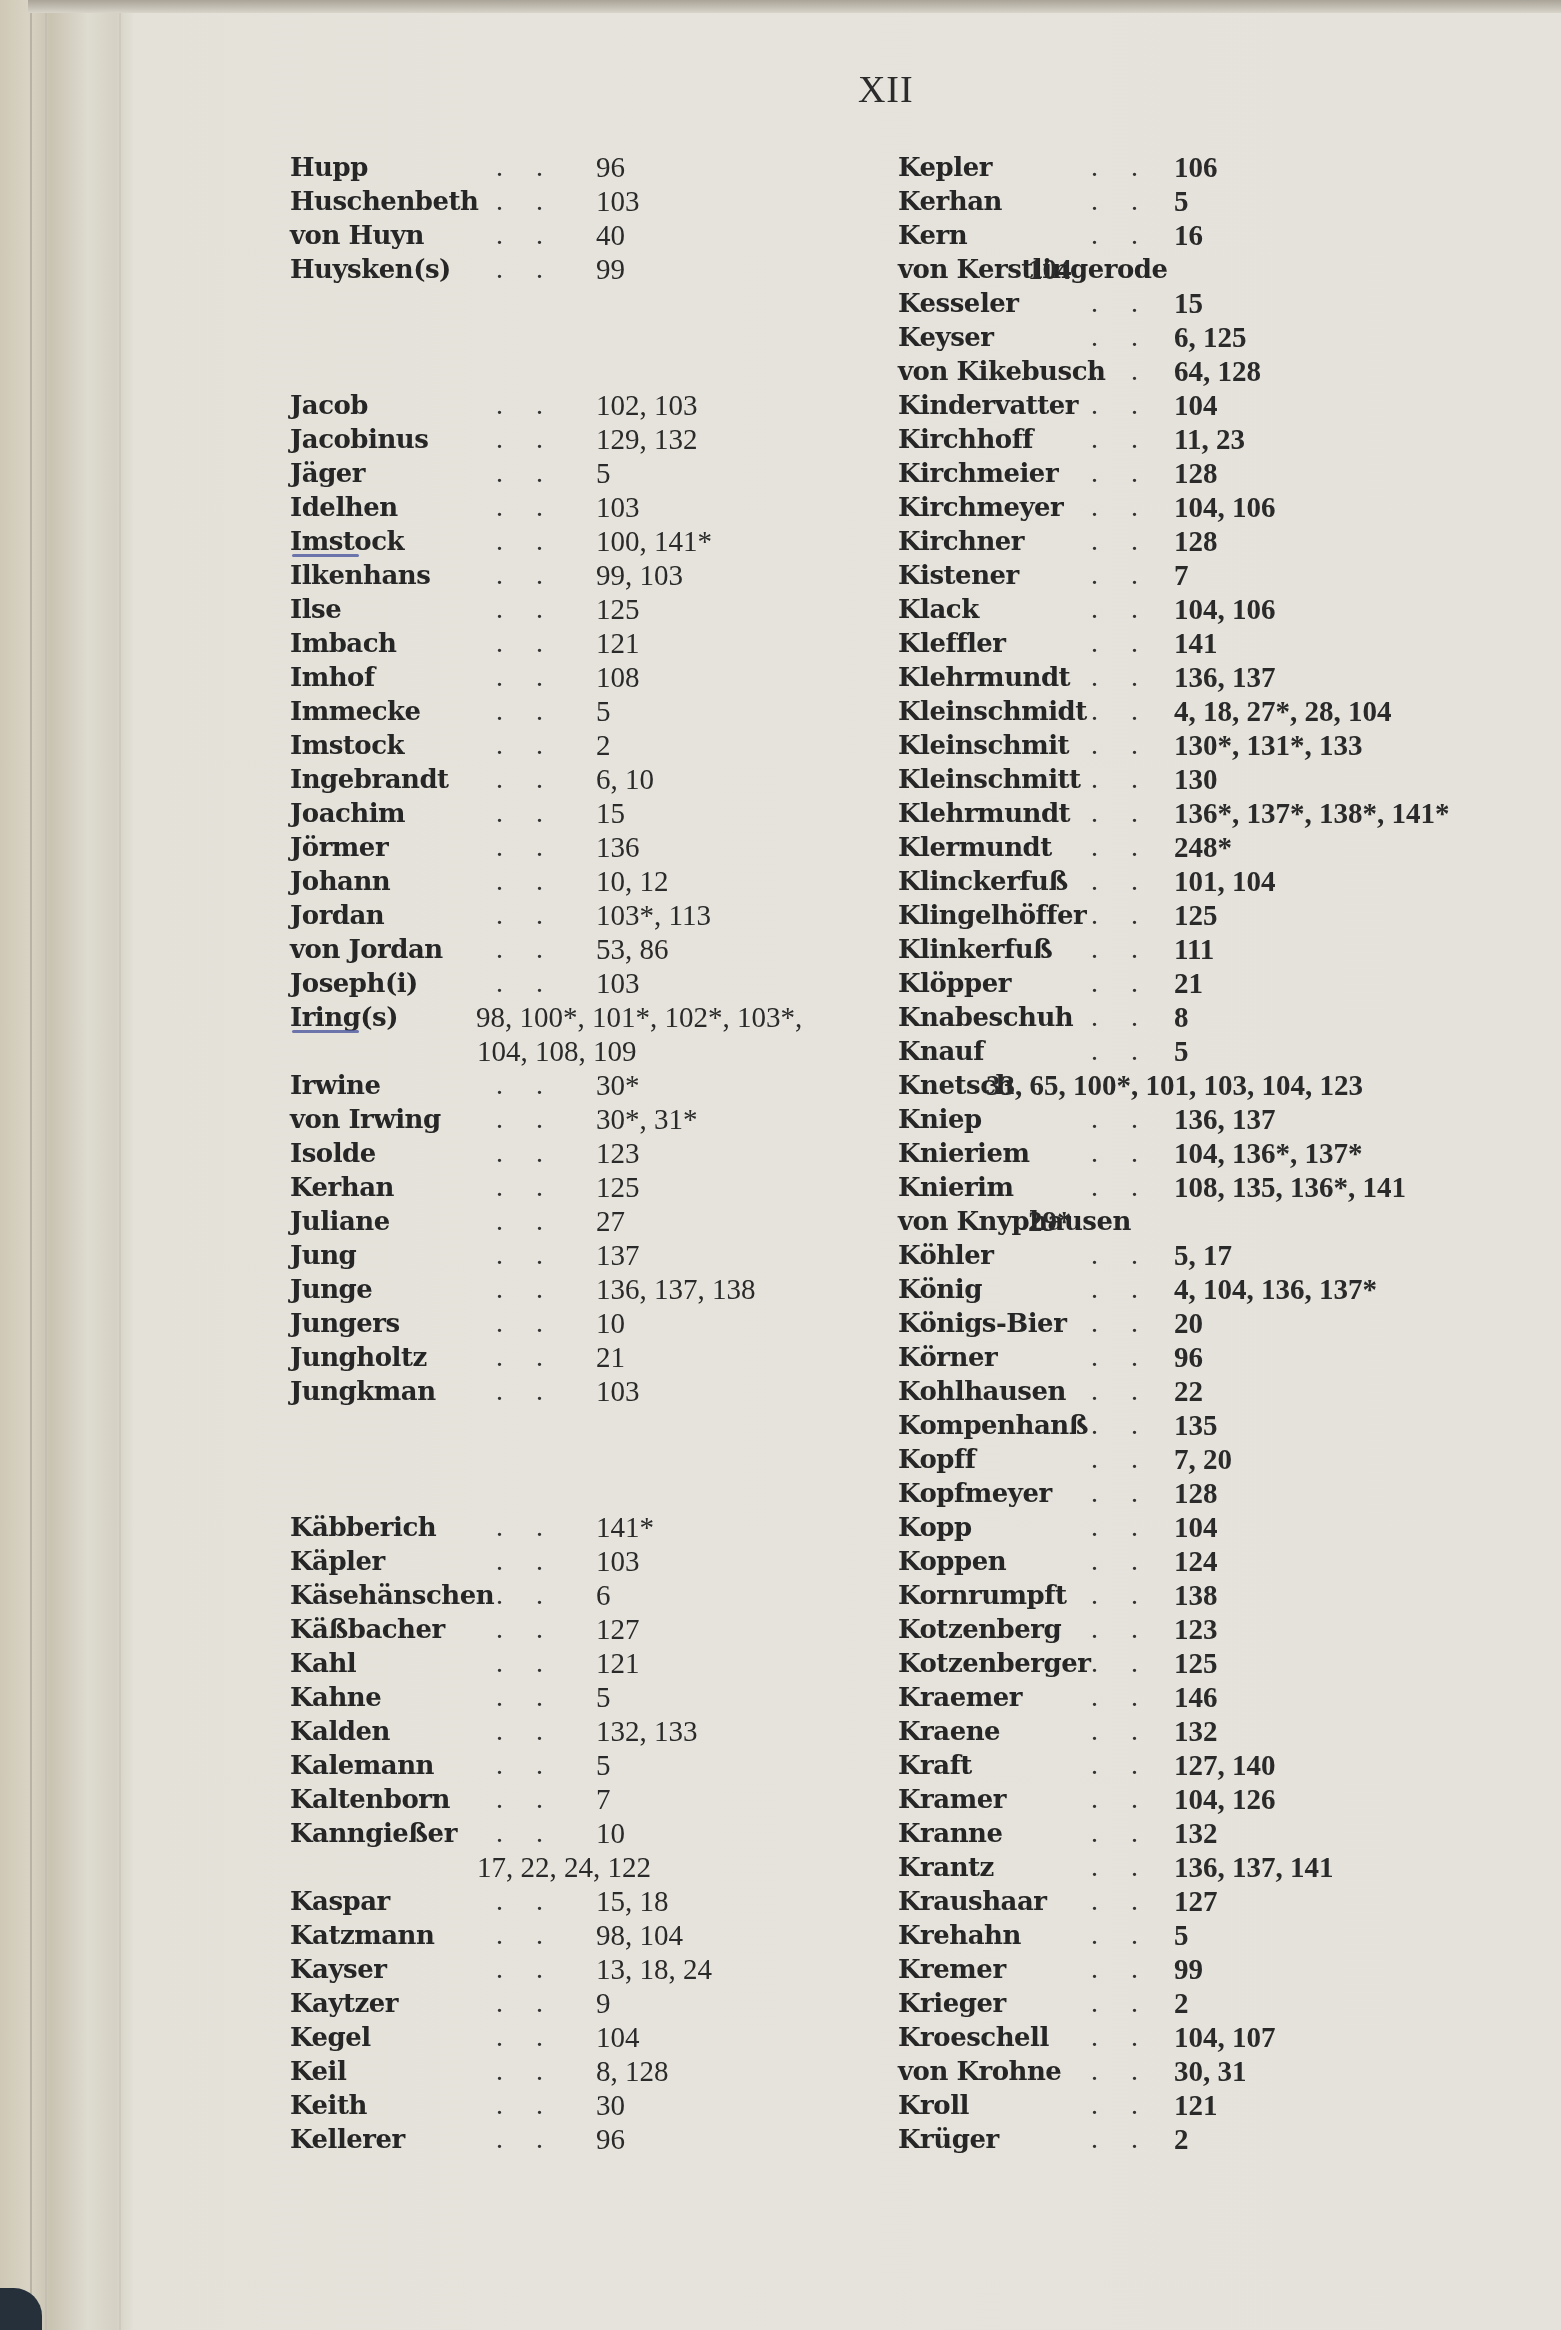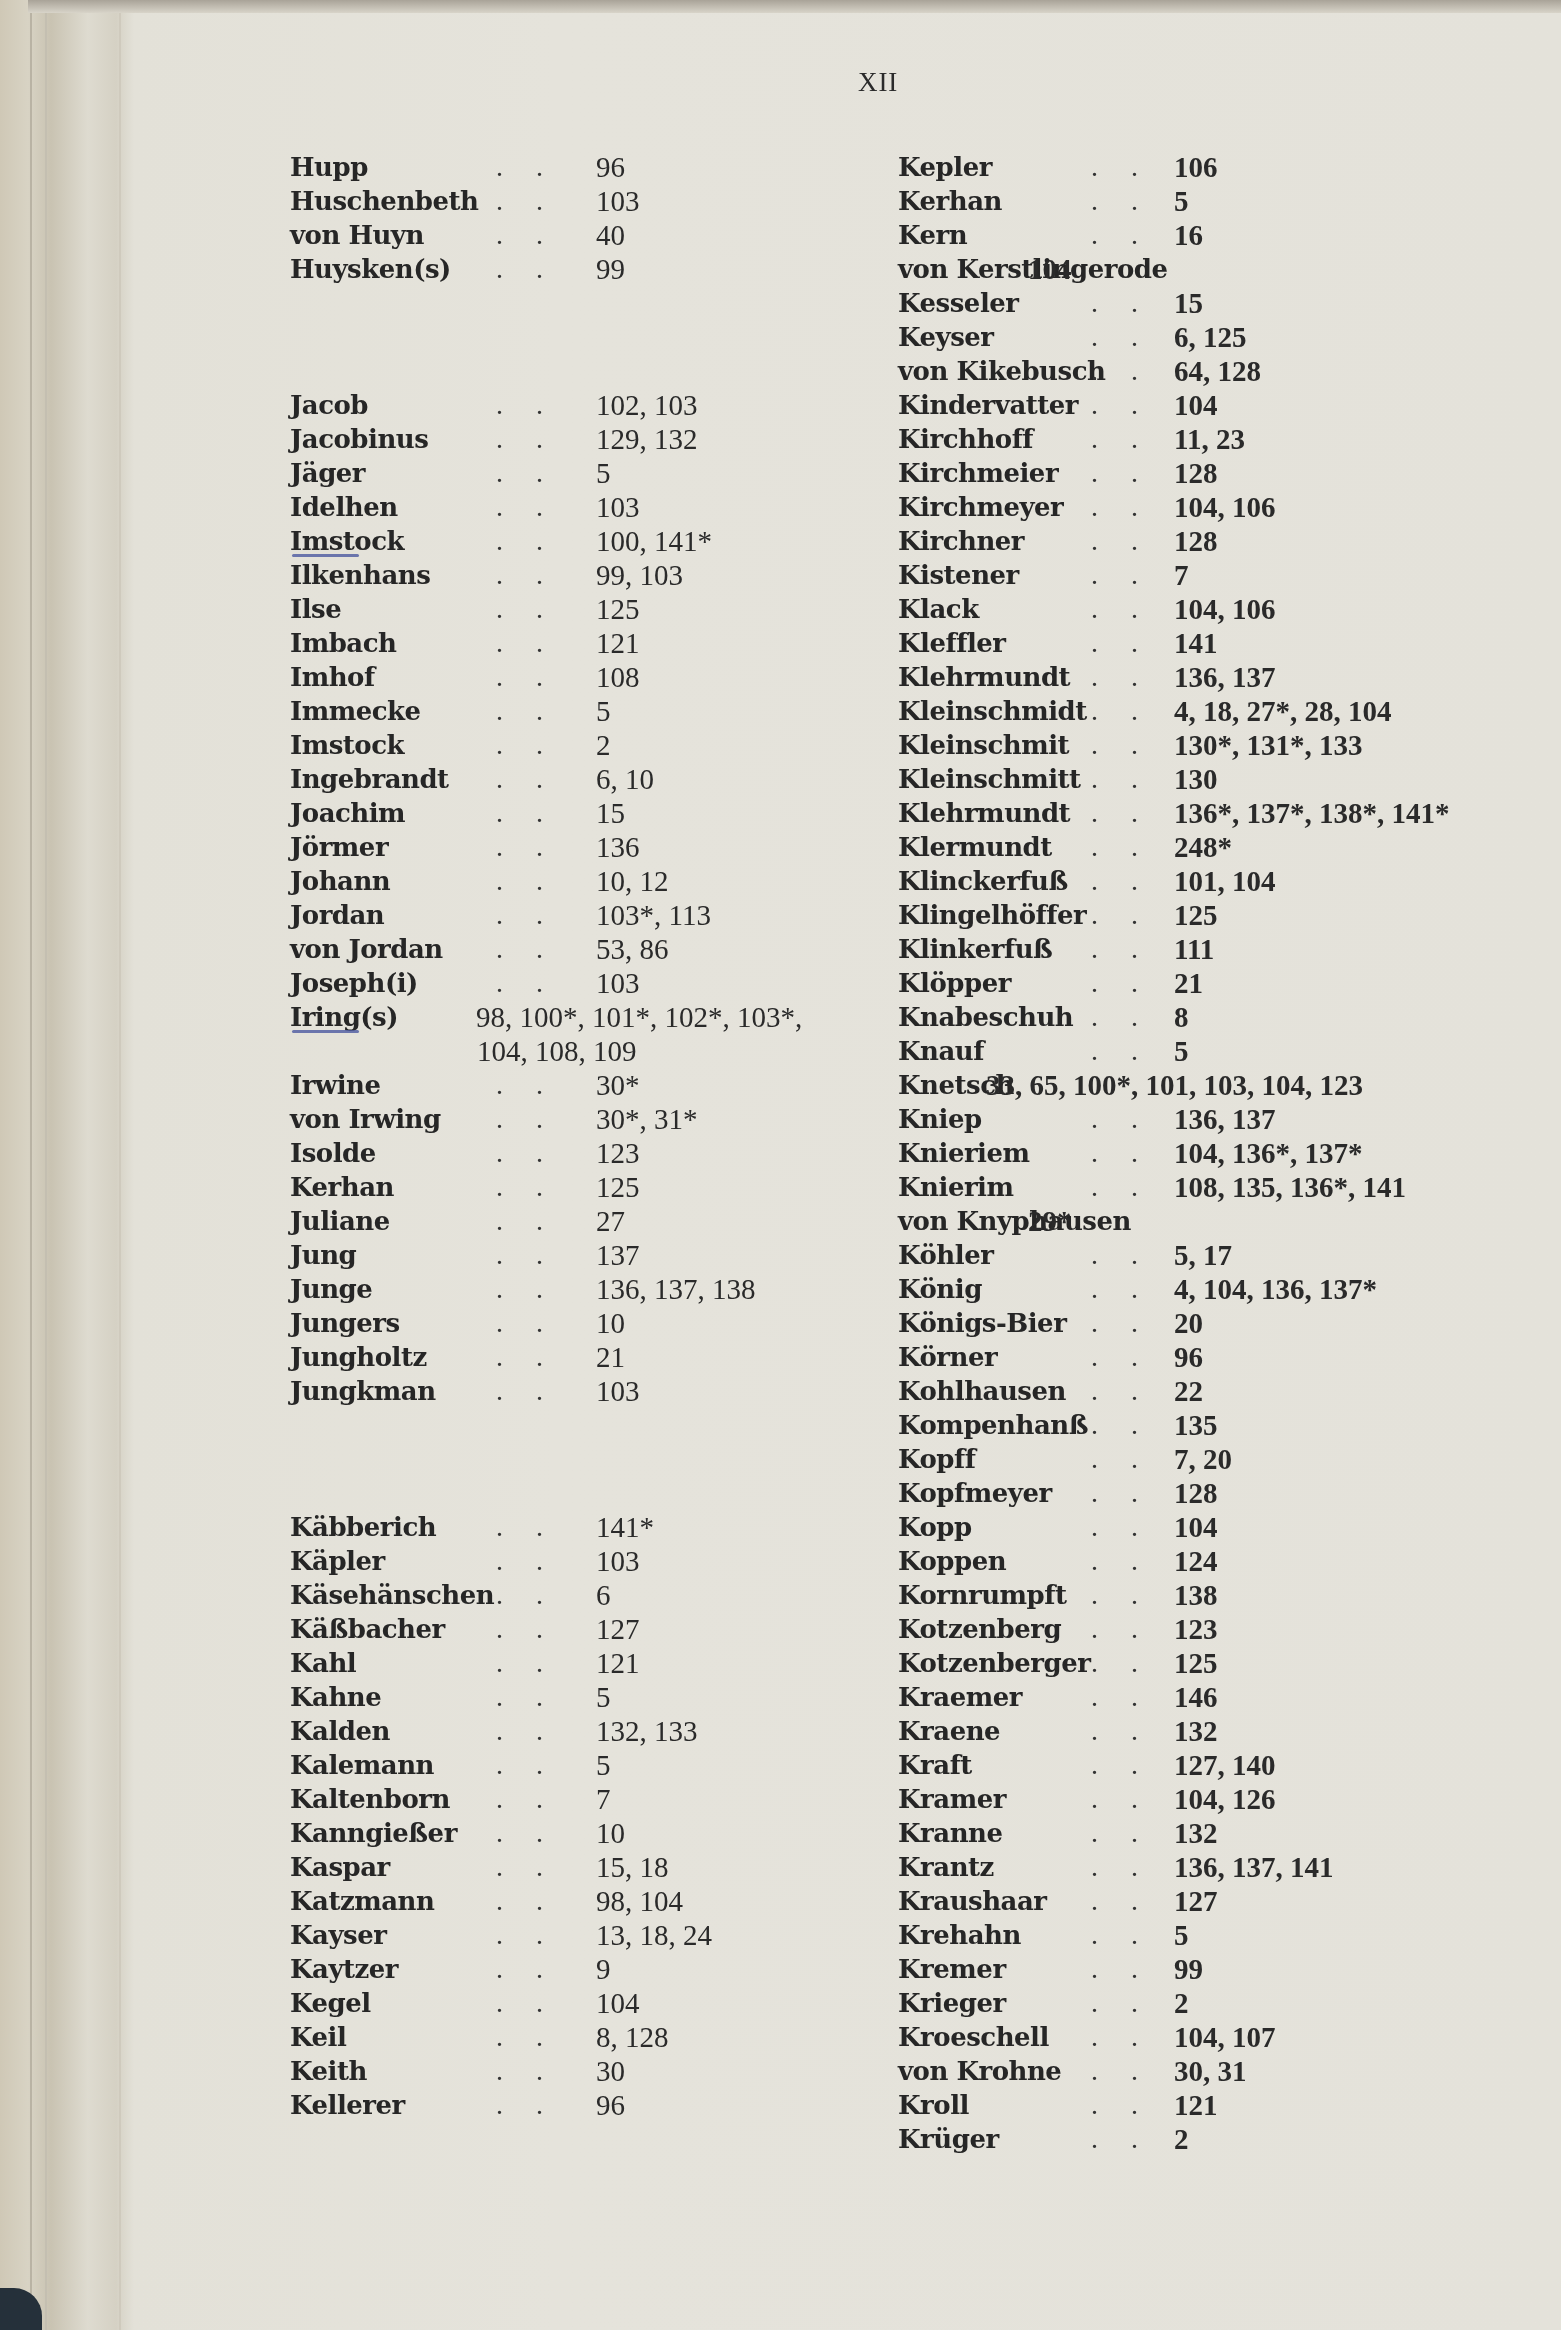--- a/index.html
+++ b/index.html
@@ -17,21 +17,21 @@
     position: absolute; left: 28px; top: 0; right: 0; height: 13px;
     background: linear-gradient(180deg, #a9a398 0, #bdb8ad 5.6px, #d8d4c9 13px);
   }
   .gutter-line { position: absolute; top: 13px; bottom: 0; width: 1.9px; background: #b9b3a4; }
   .corner-dark {
     position: absolute; left: 0; bottom: 0; width: 42px; height: 42px;
     background: #25303a; border-top-right-radius: 28px;
   }
 
   .page-number {
-    position: absolute; left: 858px; top: 67px; font-size: 27px;
+    position: absolute; left: 858px; top: 67px; font-size: 38px;
     font-family: "Liberation Serif", serif; color: #2b2b2b; letter-spacing: 0.9px;
   }
 
   .column { position: absolute; top: 150px; }
   .col-left { left: 290px; width: 594px; }
   .col-right { left: 898px; width: 612px; }
 
   .entry {
     position: relative; height: 34px; line-height: 34px; white-space: nowrap;
     font-size: 28px;
@@ -294,20 +294,23 @@
       <div class="entry">
         <span class="name">Kaltenborn</span>
         <span class="leader">..</span>
         <span class="pages">7</span>
       </div>
       <div class="entry">
         <span class="name">Kanngießer</span>
         <span class="leader">..</span>
         <span class="pages">10</span>
       </div>
+      <div class="entry cont">
+        <span class="pages">17, 22, 24, 122</span>
+      </div>
       <div class="entry">
         <span class="name">Kaspar</span>
         <span class="leader">..</span>
         <span class="pages">15, 18</span>
       </div>
       <div class="entry">
         <span class="name">Katzmann</span>
         <span class="leader">..</span>
         <span class="pages">98, 104</span>
       </div>

